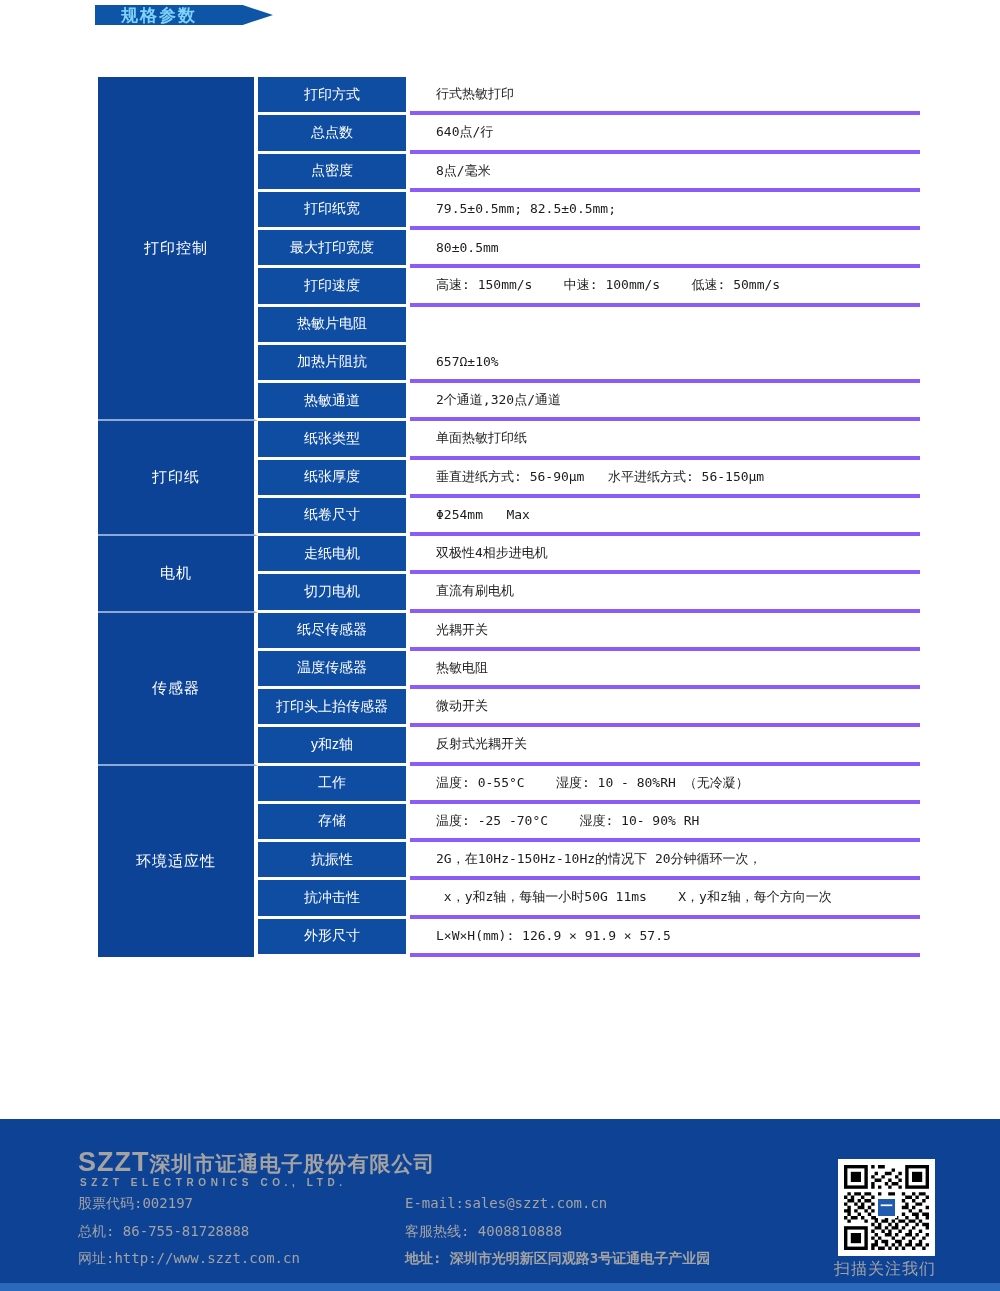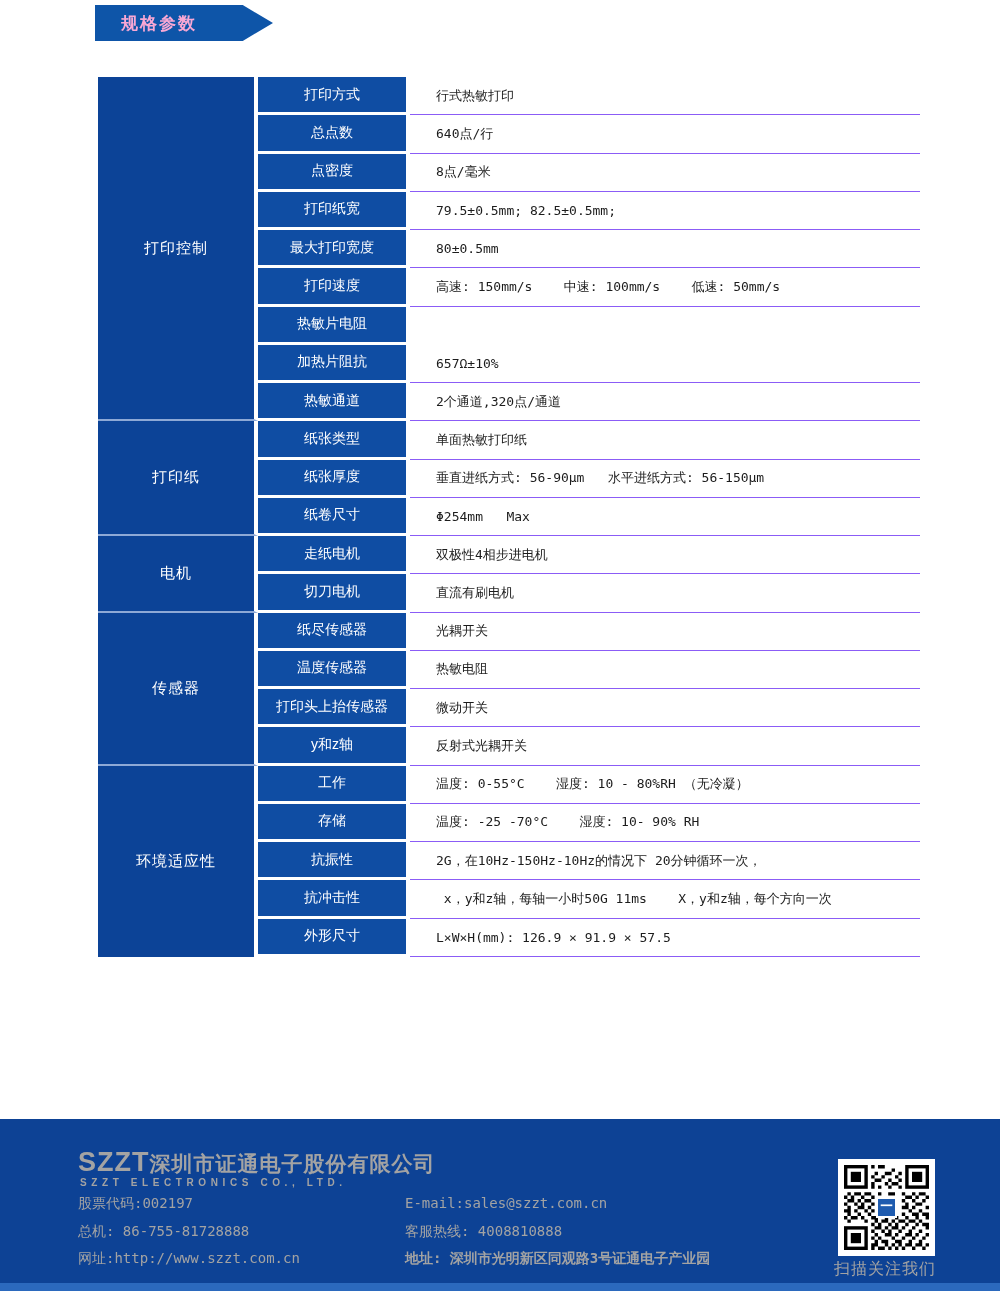--- a/index.html
+++ b/index.html
@@ -1,38 +1,38 @@
 <!DOCTYPE html>
 <html><head>
 <meta charset="utf-8">
 <style>
   * { margin:0; padding:0; box-sizing:border-box; }
   html,body { width:1000px; height:1291px; background:#ffffff; font-family:"Liberation Sans","DejaVu Sans",sans-serif; }
   .page { position:relative; width:1000px; height:1291px; background:#ffffff; overflow:hidden; }
 
   
-  .badge { position:absolute; left:95px; top:5px; width:178px; height:36px;
-    background:#0e55a8; color:#f9a8d4; font-size:17px; font-weight:bold;
+  .badge { position:absolute; left:95px; top:5px; width:178px; height:20px;
+    background:#0e55a8; color:#7dd3fc; font-size:17px; font-weight:bold;
     display:flex; align-items:center; padding-left:26px; letter-spacing:2px;
     clip-path:polygon(0 0, 83% 0, 100% 50%, 83% 100%, 0 100%); }
 
   
   .spec-table { position:absolute; left:98px; top:77px; width:822px;
     display:grid; grid-template-columns:160px 152px 1fr; grid-auto-rows:38.26px; }
   .cat { grid-column:1; background:#0c4397; color:#fff; font-size:15px;
     display:flex; align-items:center; justify-content:center;
     border-right:4px solid #fff; border-bottom:2px solid #8ea9d6; letter-spacing:1px; }
   .cat.no-bb { border-bottom:none; }
   .param { grid-column:2; background:#0f4da3; color:#fff; font-size:14px;
     display:flex; align-items:center; justify-content:center;
     border-right:4px solid #fff; border-bottom:3px solid #fff; }
   .val { grid-column:3; background:#fff; color:#1c1c1c; font-size:13px;
     font-family:"DejaVu Sans Mono","Liberation Mono",monospace;
     display:flex; align-items:center; padding-left:26px;
-    border-bottom:1px solid #8b5cf6; white-space:pre-wrap; }
+    border-bottom:4px solid #8b5cf6; white-space:pre-wrap; }
 
   
   .footer { position:absolute; left:0; top:1119px; width:1000px; height:164px; background:#0d4295; color:#a3a3a3; }
   .footer-strip { position:absolute; left:0; top:1283px; width:1000px; height:8px; background:#2b69bd; }
   .logo-line { position:absolute; left:78px; top:28px; display:flex; align-items:baseline; }
   .logo-szzt { font-size:27px; font-weight:900; letter-spacing:1px; font-family:"Liberation Sans",sans-serif; }
   .logo-cn { font-size:21px; font-weight:bold; letter-spacing:1px;font-family:Liberation Serif, serif; }
   .logo-sub { position:absolute; left:80px; top:58px; font-size:10px; letter-spacing:4.6px; font-weight:bold; }
   .f-line { position:absolute; font-size:14px; font-family:"DejaVu Sans Mono","Liberation Mono",monospace; }
   .fl1 { left:78px;  top:76px; }

